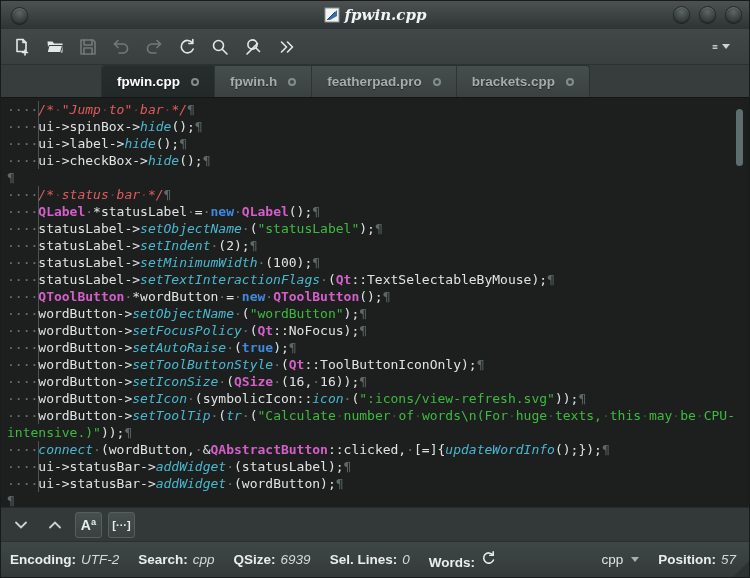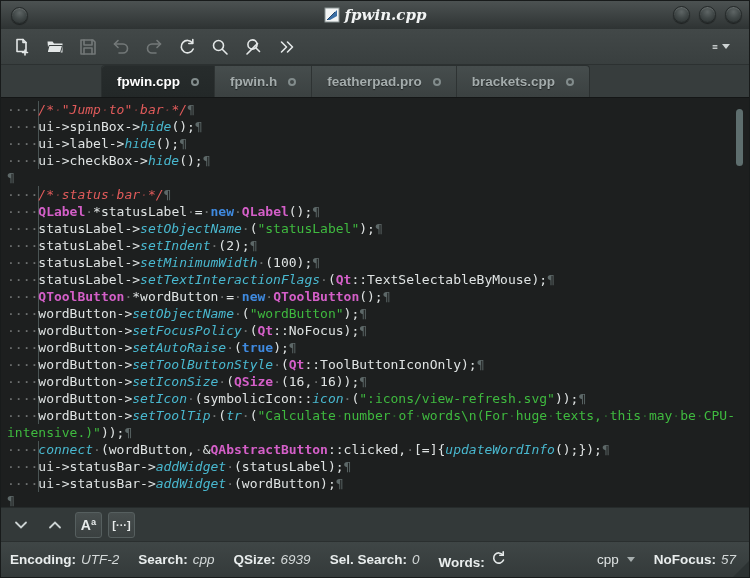--- a/index.html
+++ b/index.html
@@ -265,38 +265,38 @@
     </div>
     <div class="sb-group">
       <span class="sb-label">Search:</span>
       <span class="sb-value">cpp</span>
     </div>
     <div class="sb-group">
       <span class="sb-label">QSize:</span>
       <span class="sb-value">6939</span>
     </div>
     <div class="sb-group">
-      <span class="sb-label">Sel. Search:</span>
+      <span class="sb-label">Sel. Lines:</span>
       <span class="sb-value">0</span>
     </div>
     <div class="sb-group">
       <span class="sb-label">Words:</span>
       <span class="refresh-btn">
         <svg width="17" height="17" viewBox="0 0 18 18">
           <path d="M13.6 5.2 A5.4 5.4 0 1 0 14.3 10.6"></path>
             <path d="M14 2 v3.6 h-3.6"></path>
         </svg>
       </span>
     </div>
     <div class="sb-right">
       <div class="syntax-combo">
         <span>cpp</span>
         <span class="combo-caret"></span>
       </div>
       <div class="sb-group" style="margin-right:4px;">
-        <span class="sb-label">NoFocus:</span>
+        <span class="sb-label">Position:</span>
         <span class="sb-value">57</span>
       </div>
     </div>
     <div class="grip"></div>
   </div>
 
 </div>
 
 </body></html>

